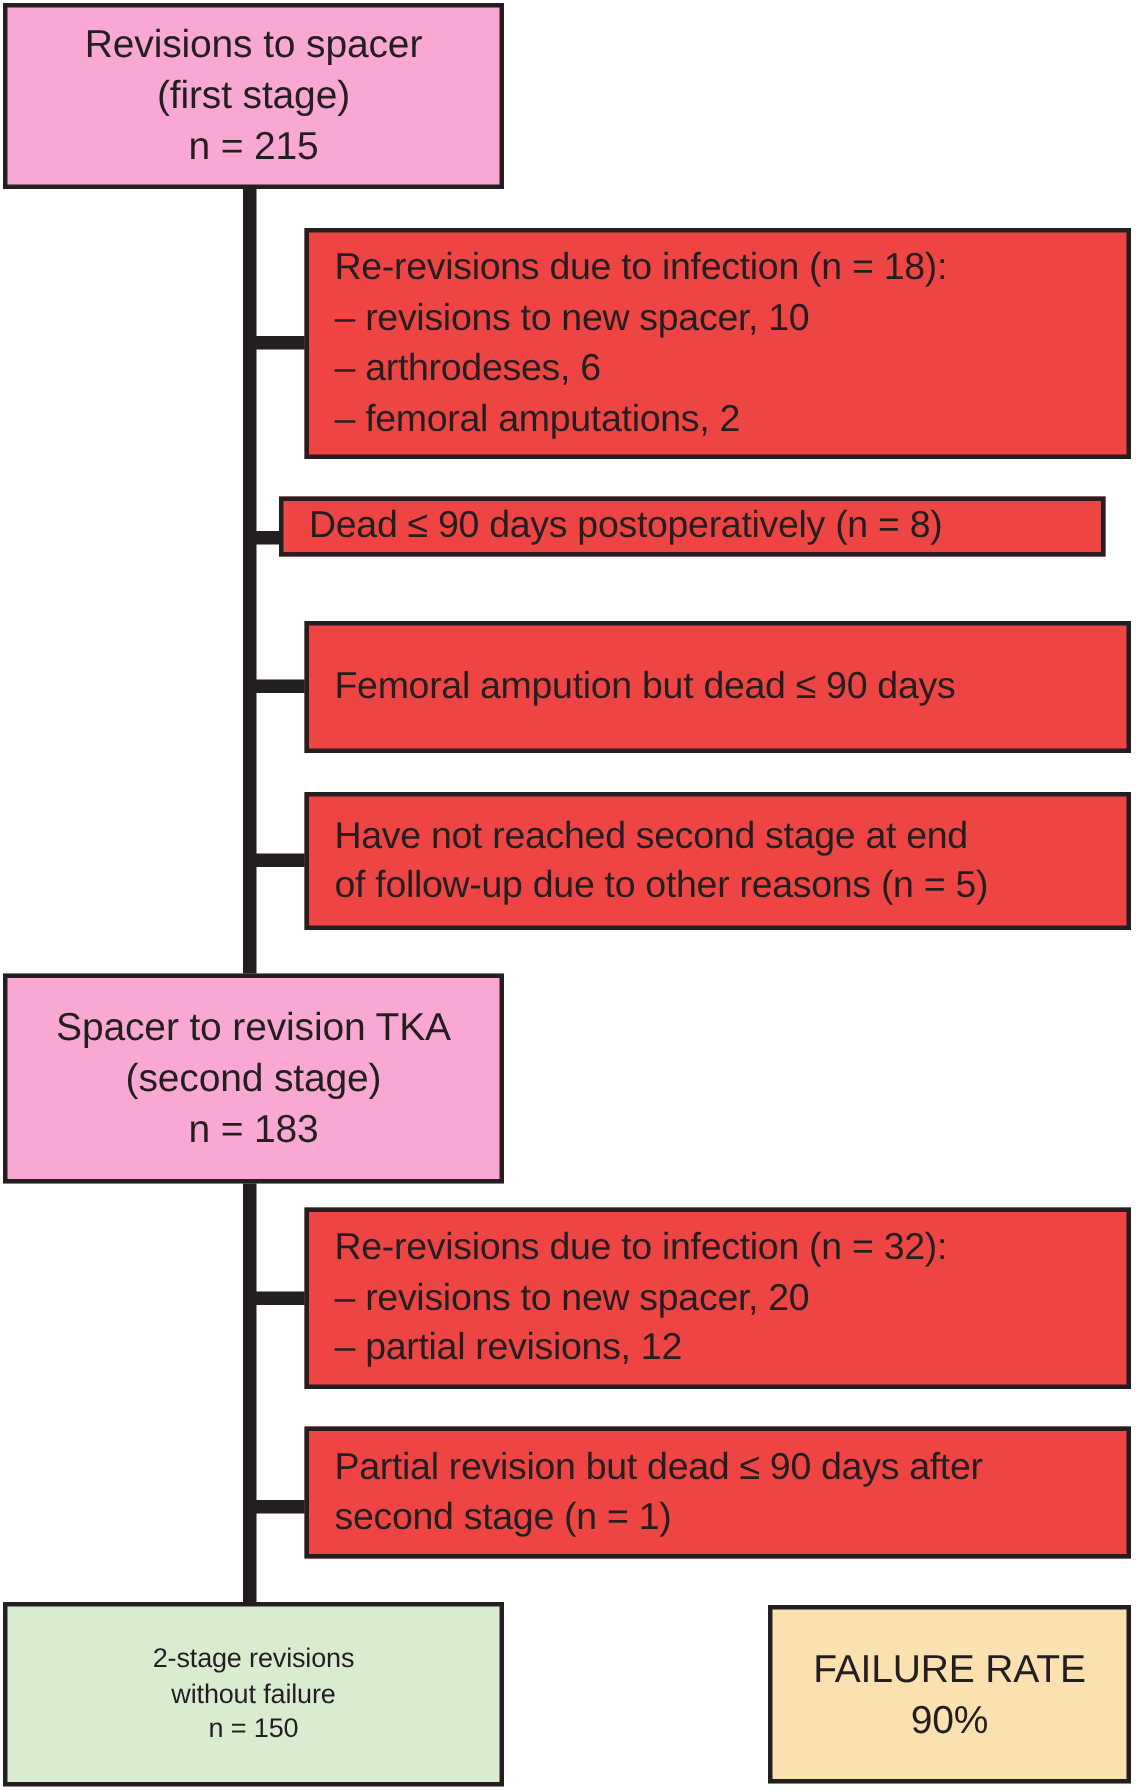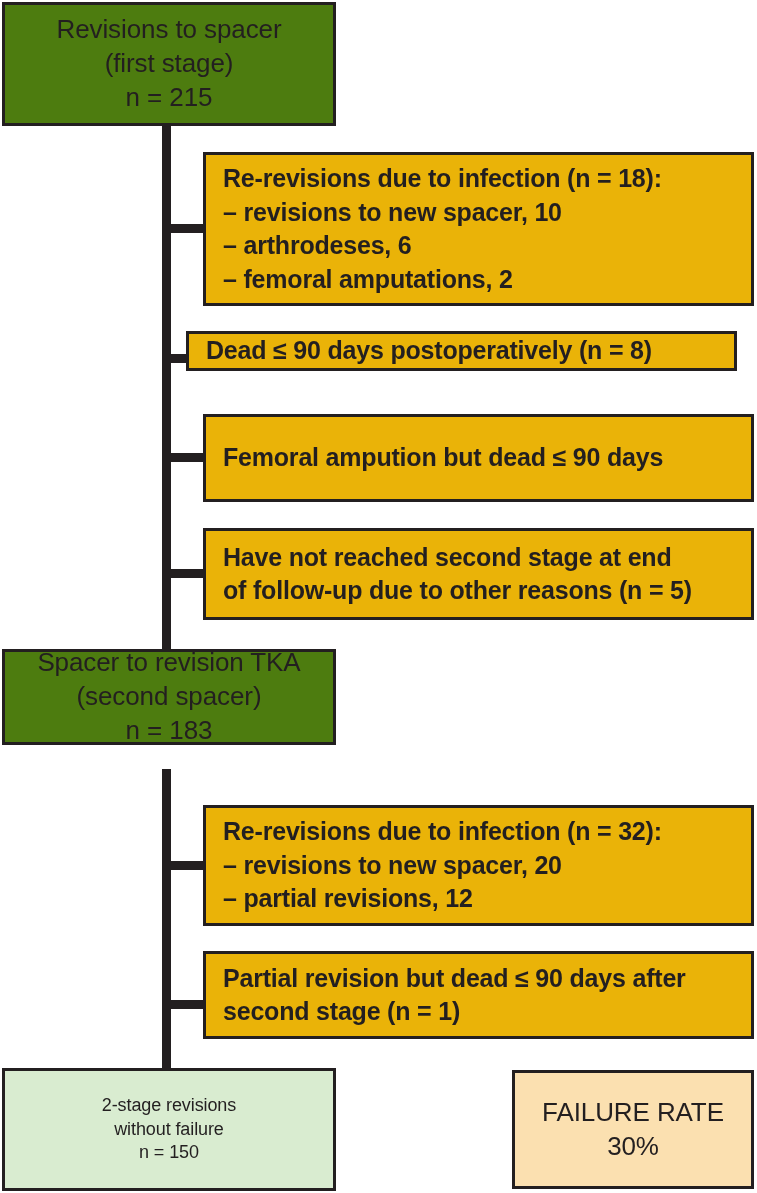--- a/index.html
+++ b/index.html
@@ -42,36 +42,36 @@
     justify-content: center;
     color: #231f20;
   }
   .node .line {
     display: block;
     white-space: pre;
   }
 
   
   .node.primary {
-    background: #4d7c0f;
+    background: #f9a8d4;
     align-items: center;
     text-align: center;
     font-size: 26px;
     line-height: 1.30;
     letter-spacing: -0.1px;
   }
 
   
   .node.side {
-    background: #eab308;
+    background: #ef4444;
     align-items: flex-start;
     text-align: left;
     font-size: 25px;
     line-height: 1.34;
-    font-weight: bold;
+    font-weight: normal;
     padding-left: 17px;
     padding-right: 10px;
     letter-spacing: -0.2px;
   }
 
   
   .node.outcome {
     background: #d9ecd0;
     align-items: center;
     text-align: center;
@@ -124,23 +124,23 @@
 
   <div class="node side" style="left:203px; top:414px; width:551px; height:88px;">
     <span class="line">Femoral ampution but dead ≤ 90 days</span>
   </div>
 
   <div class="node side" style="left:203px; top:528px; width:551px; height:92px;">
     <span class="line">Have not reached second stage at end</span>
     <span class="line">of follow-up due to other reasons (n = 5)</span>
   </div>
 
-  <div class="node primary" style="left:2px; top:649px; width:334px; height:96px;">
+  <div class="node primary" style="left:2px; top:649px; width:334px; height:140px;">
     <span class="line">Spacer to revision TKA</span>
-    <span class="line">(second spacer)</span>
+    <span class="line">(second stage)</span>
     <span class="line">n = 183</span>
   </div>
 
   <div class="node side" style="left:203px; top:805px; width:551px; height:121px;">
     <span class="line">Re-revisions due to infection (n = 32):</span>
     <span class="line">– revisions to new spacer, 20</span>
     <span class="line">– partial revisions, 12</span>
   </div>
 
   <div class="node side" style="left:203px; top:951px; width:551px; height:88px;">
@@ -149,16 +149,16 @@
   </div>
 
   <div class="node outcome" style="left:2px; top:1068px; width:334px; height:123px;">
     <span class="line">2-stage revisions</span>
     <span class="line">without failure</span>
     <span class="line">n = 150</span>
   </div>
 
   <div class="node failure" style="left:512px; top:1070px; width:242px; height:119px;">
     <span class="line">FAILURE RATE</span>
-    <span class="line">30%</span>
+    <span class="line">90%</span>
   </div>
 
 </div>
 
 </body></html>

